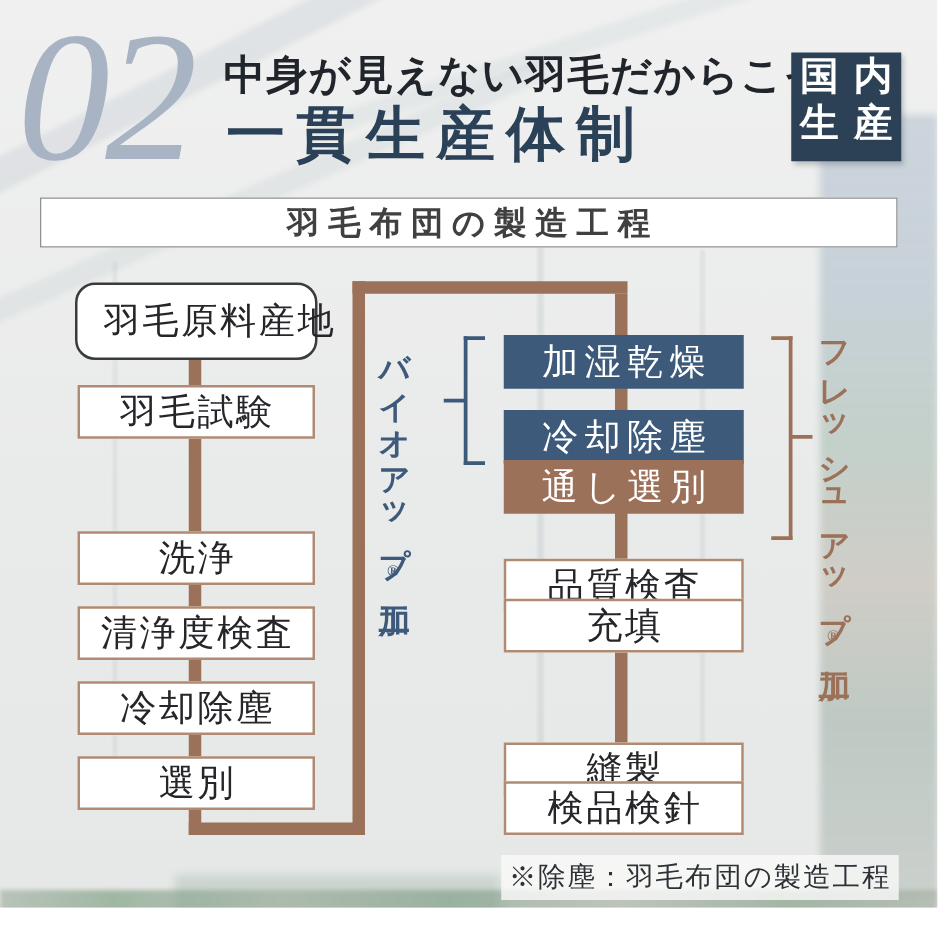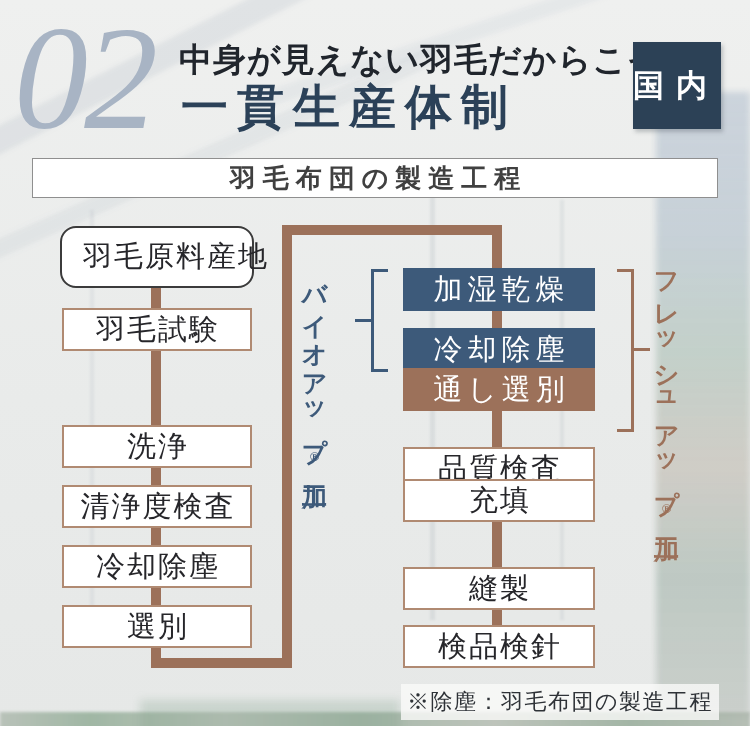--- a/index.html
+++ b/index.html
@@ -19,21 +19,21 @@
     background:linear-gradient(180deg,rgba(139,160,186,.34) 0%,rgba(116,146,170,.30) 22%,rgba(122,156,138,.34) 42%,rgba(150,138,118,.30) 60%,rgba(110,140,125,.34) 78%,rgba(140,150,140,.30) 100%);}
   .bottomstrip{left:0;top:712px;width:750px;height:38px;filter:blur(1.5px);opacity:.8;
     background:linear-gradient(90deg,#aeb9ae 0%,#8fab94 12%,#b5bdb2 30%,#98ad9b 48%,#b3bbb0 66%,#93a996 84%,#aab4a9 100%);}
   .floorpatch{left:140px;top:700px;width:260px;height:40px;background:rgba(120,155,130,.25);filter:blur(4px);}
 
   
   .num{position:absolute;left:14px;top:4px;z-index:2;font-size:148px;line-height:1.0;font-style:italic;color:#a8b4c4;letter-spacing:-4px;}
   .subtitle{position:absolute;left:179px;top:38px;z-index:2;font-size:33px;font-weight:600;color:#20252c;letter-spacing:1px;white-space:nowrap;}
   .title{position:absolute;left:181px;top:76px;z-index:2;font-size:47px;font-weight:700;color:#2b4158;letter-spacing:9px;white-space:nowrap;}
   .badge{position:absolute;left:633px;top:42px;z-index:2;width:88px;height:87px;background:#2c4156;color:#fff;
-         display:flex;flex-direction:row;align-items:center;justify-content:flex-start;box-shadow:2px 3px 4px rgba(40,50,60,.25);}
+         display:flex;flex-direction:column;align-items:center;justify-content:flex-start;box-shadow:2px 3px 4px rgba(40,50,60,.25);}
   .badge span{font-size:31px;font-weight:600;line-height:1.22;letter-spacing:12px;margin-right:-12px;}
 
   
   .secbar{position:absolute;left:32px;top:158px;z-index:2;width:684px;height:38px;background:#ffffff;border:1px solid #8f8f8f;
           display:flex;align-items:center;justify-content:center;}
   .secbar span{font-size:26px;font-weight:600;color:#404040;letter-spacing:7px;margin-right:-7px;}
 
   
   .bar{position:absolute;background:#9c715a;z-index:1;}
 
@@ -79,20 +79,21 @@
   <div class="bg pipe3"></div>
   <div class="bg rightstrip"></div>
   <div class="bg bottomstrip"></div>
   <div class="bg floorpatch"></div>
 
   <div class="num">02</div>
   <div class="subtitle">中身が見えない羽毛だからこそ</div>
   <div class="title">一貫生産体制</div>
   <div class="badge">
     <span>国内</span>
+    <span>生産</span>
   </div>
 
   <div class="secbar">
     <span>羽毛布団の製造工程</span>
   </div>
 
   <div class="bar" style="left:151px;top:262px;width:10px;height:406px;"></div>
   <div class="bar" style="left:151px;top:658px;width:141px;height:10px;"></div>
   <div class="bar" style="left:282px;top:225px;width:10px;height:443px;"></div>
   <div class="bar" style="left:282px;top:225px;width:220px;height:10px;"></div>
@@ -125,21 +126,21 @@
     </div>
   <div class="fbox rcol rbrown" style="top:368px;">
     <span>通し選別</span>
     </div>
   <div class="fbox rcol rwhite" style="top:447px;">
     <span>品質検査</span>
     </div>
   <div class="fbox rcol rwhite" style="top:479px;">
     <span>充填</span>
     </div>
-  <div class="fbox rcol rwhite" style="top:567px;">
+  <div class="fbox rcol rwhite" style="top:594px;">
     <span>縫製</span>
     </div>
   <div class="fbox rcol rwhite" style="top:625px;">
     <span>検品検針</span>
     </div>
 
   <div class="brk brk-bio"></div>
   <div class="brk tick-bio"></div>
   <div class="brk brk-fresh"></div>
   <div class="brk tick-fresh"></div>

